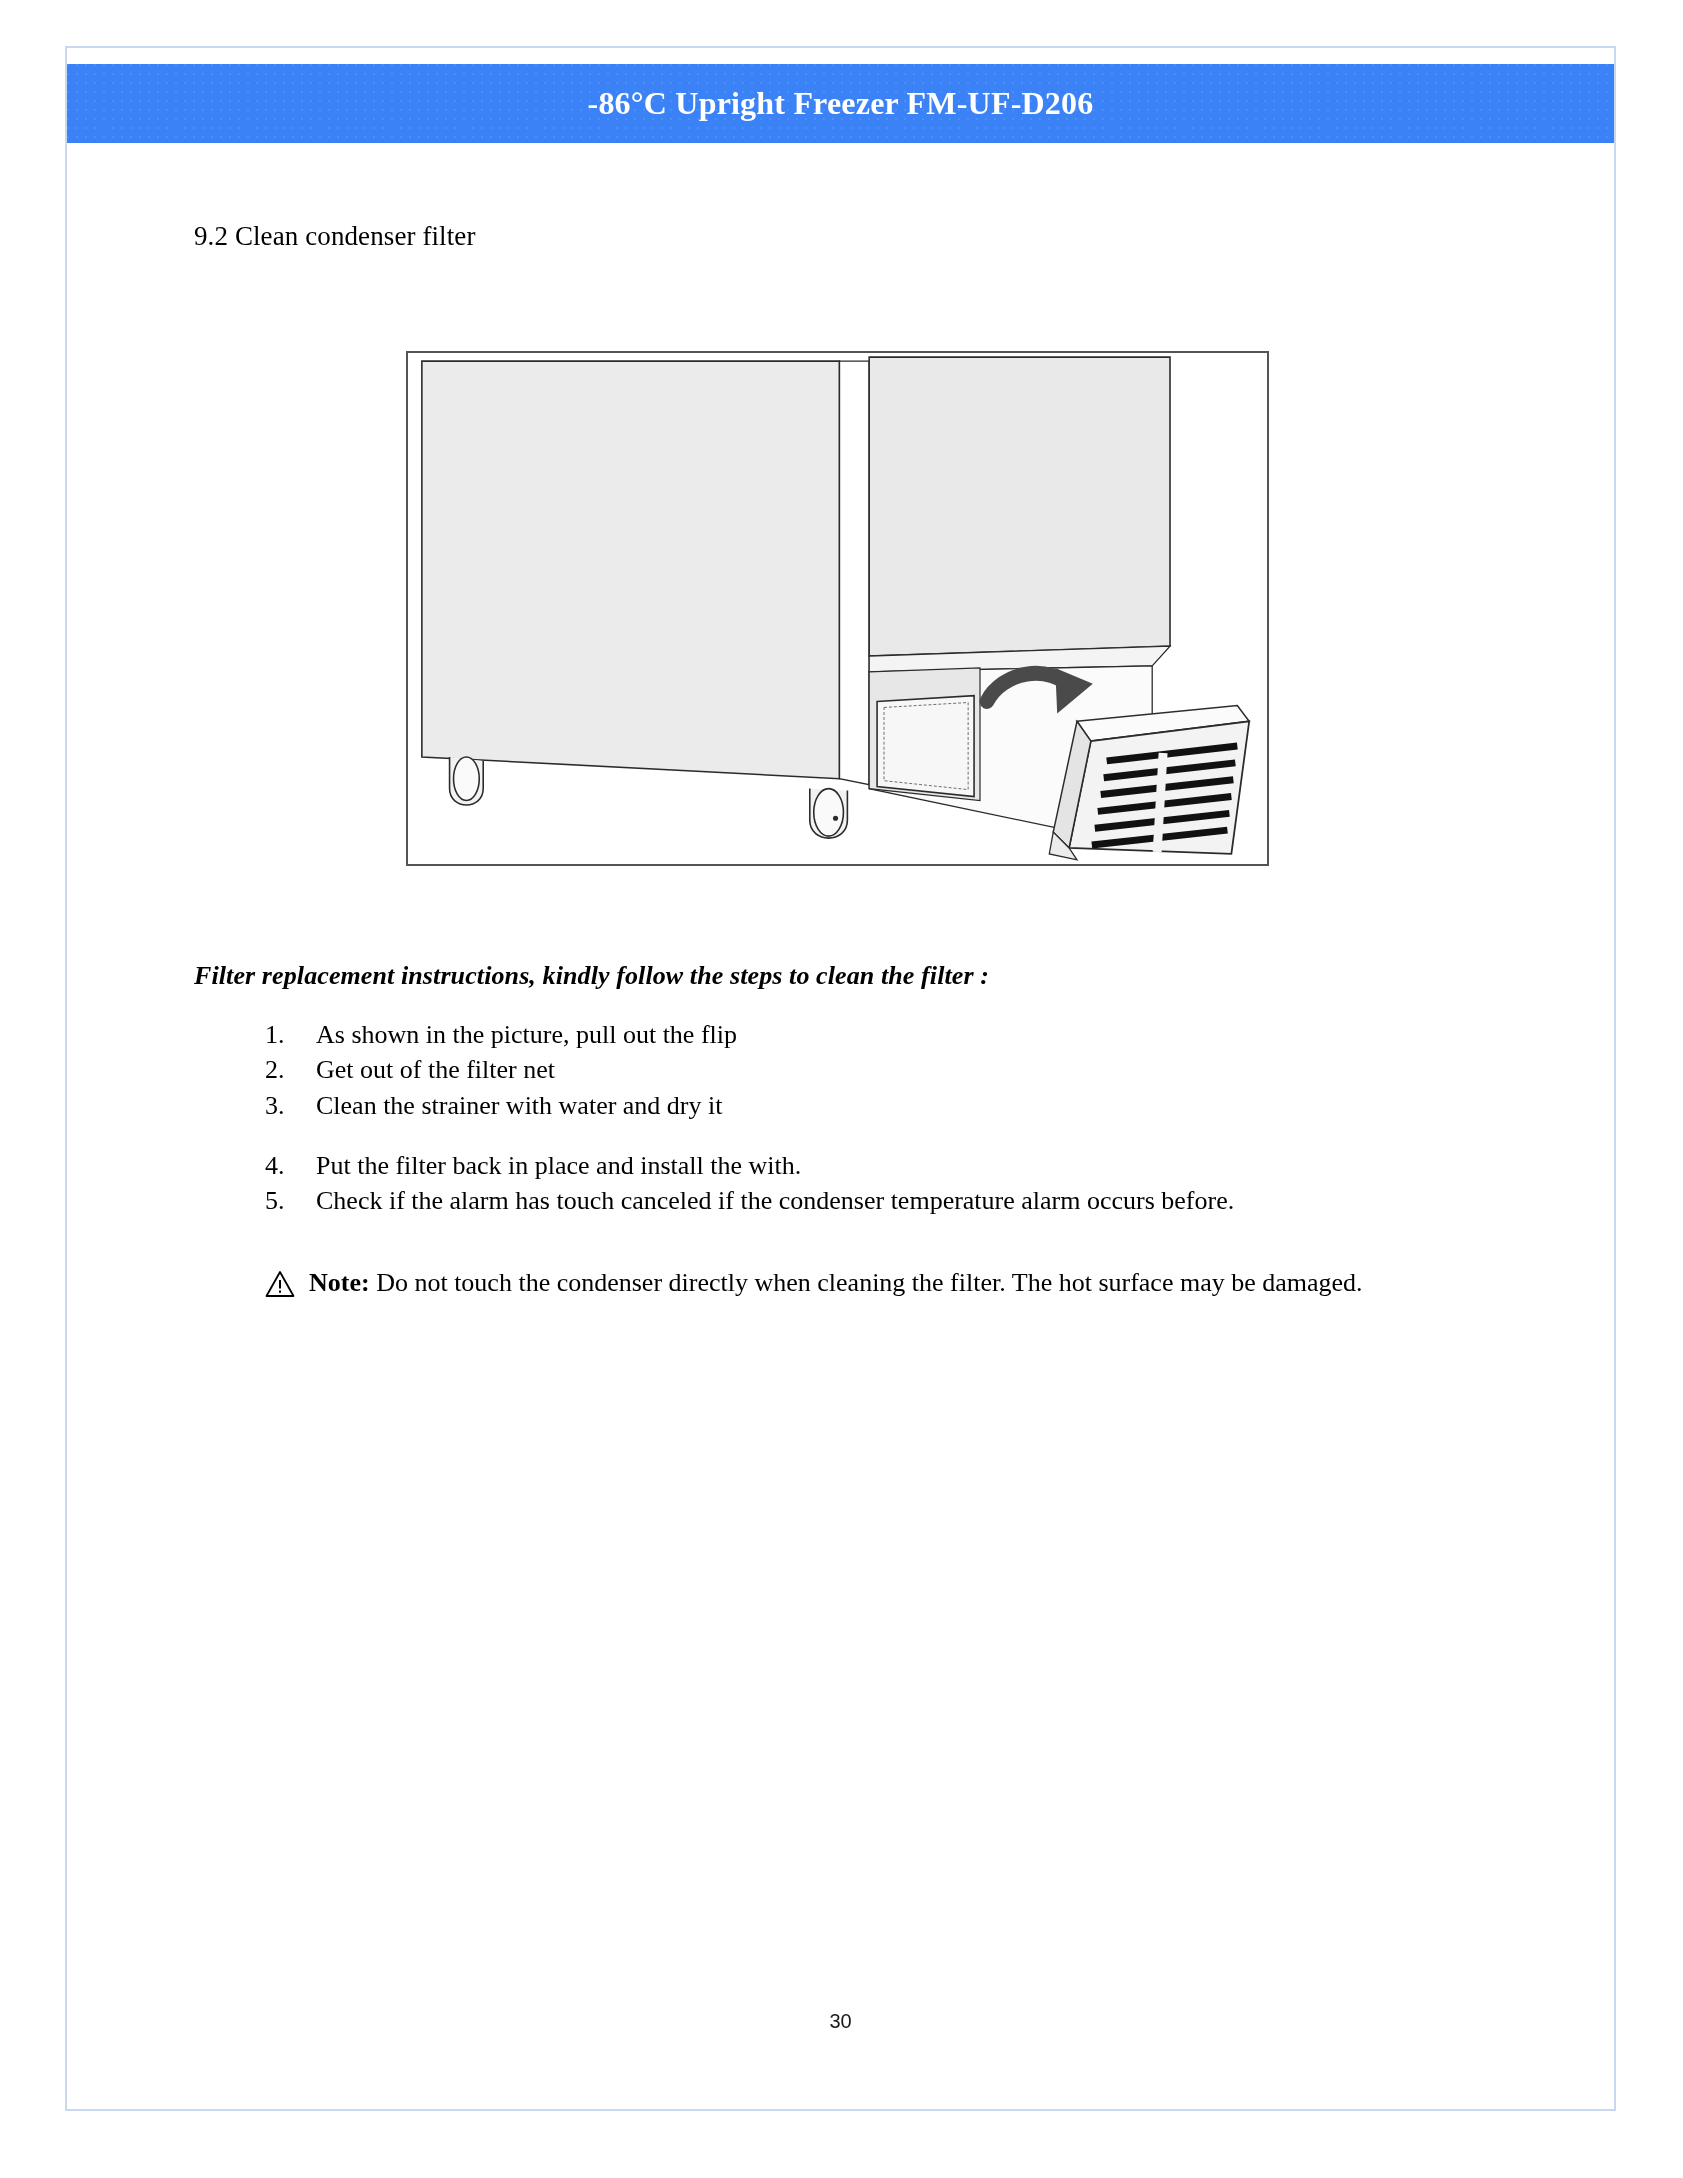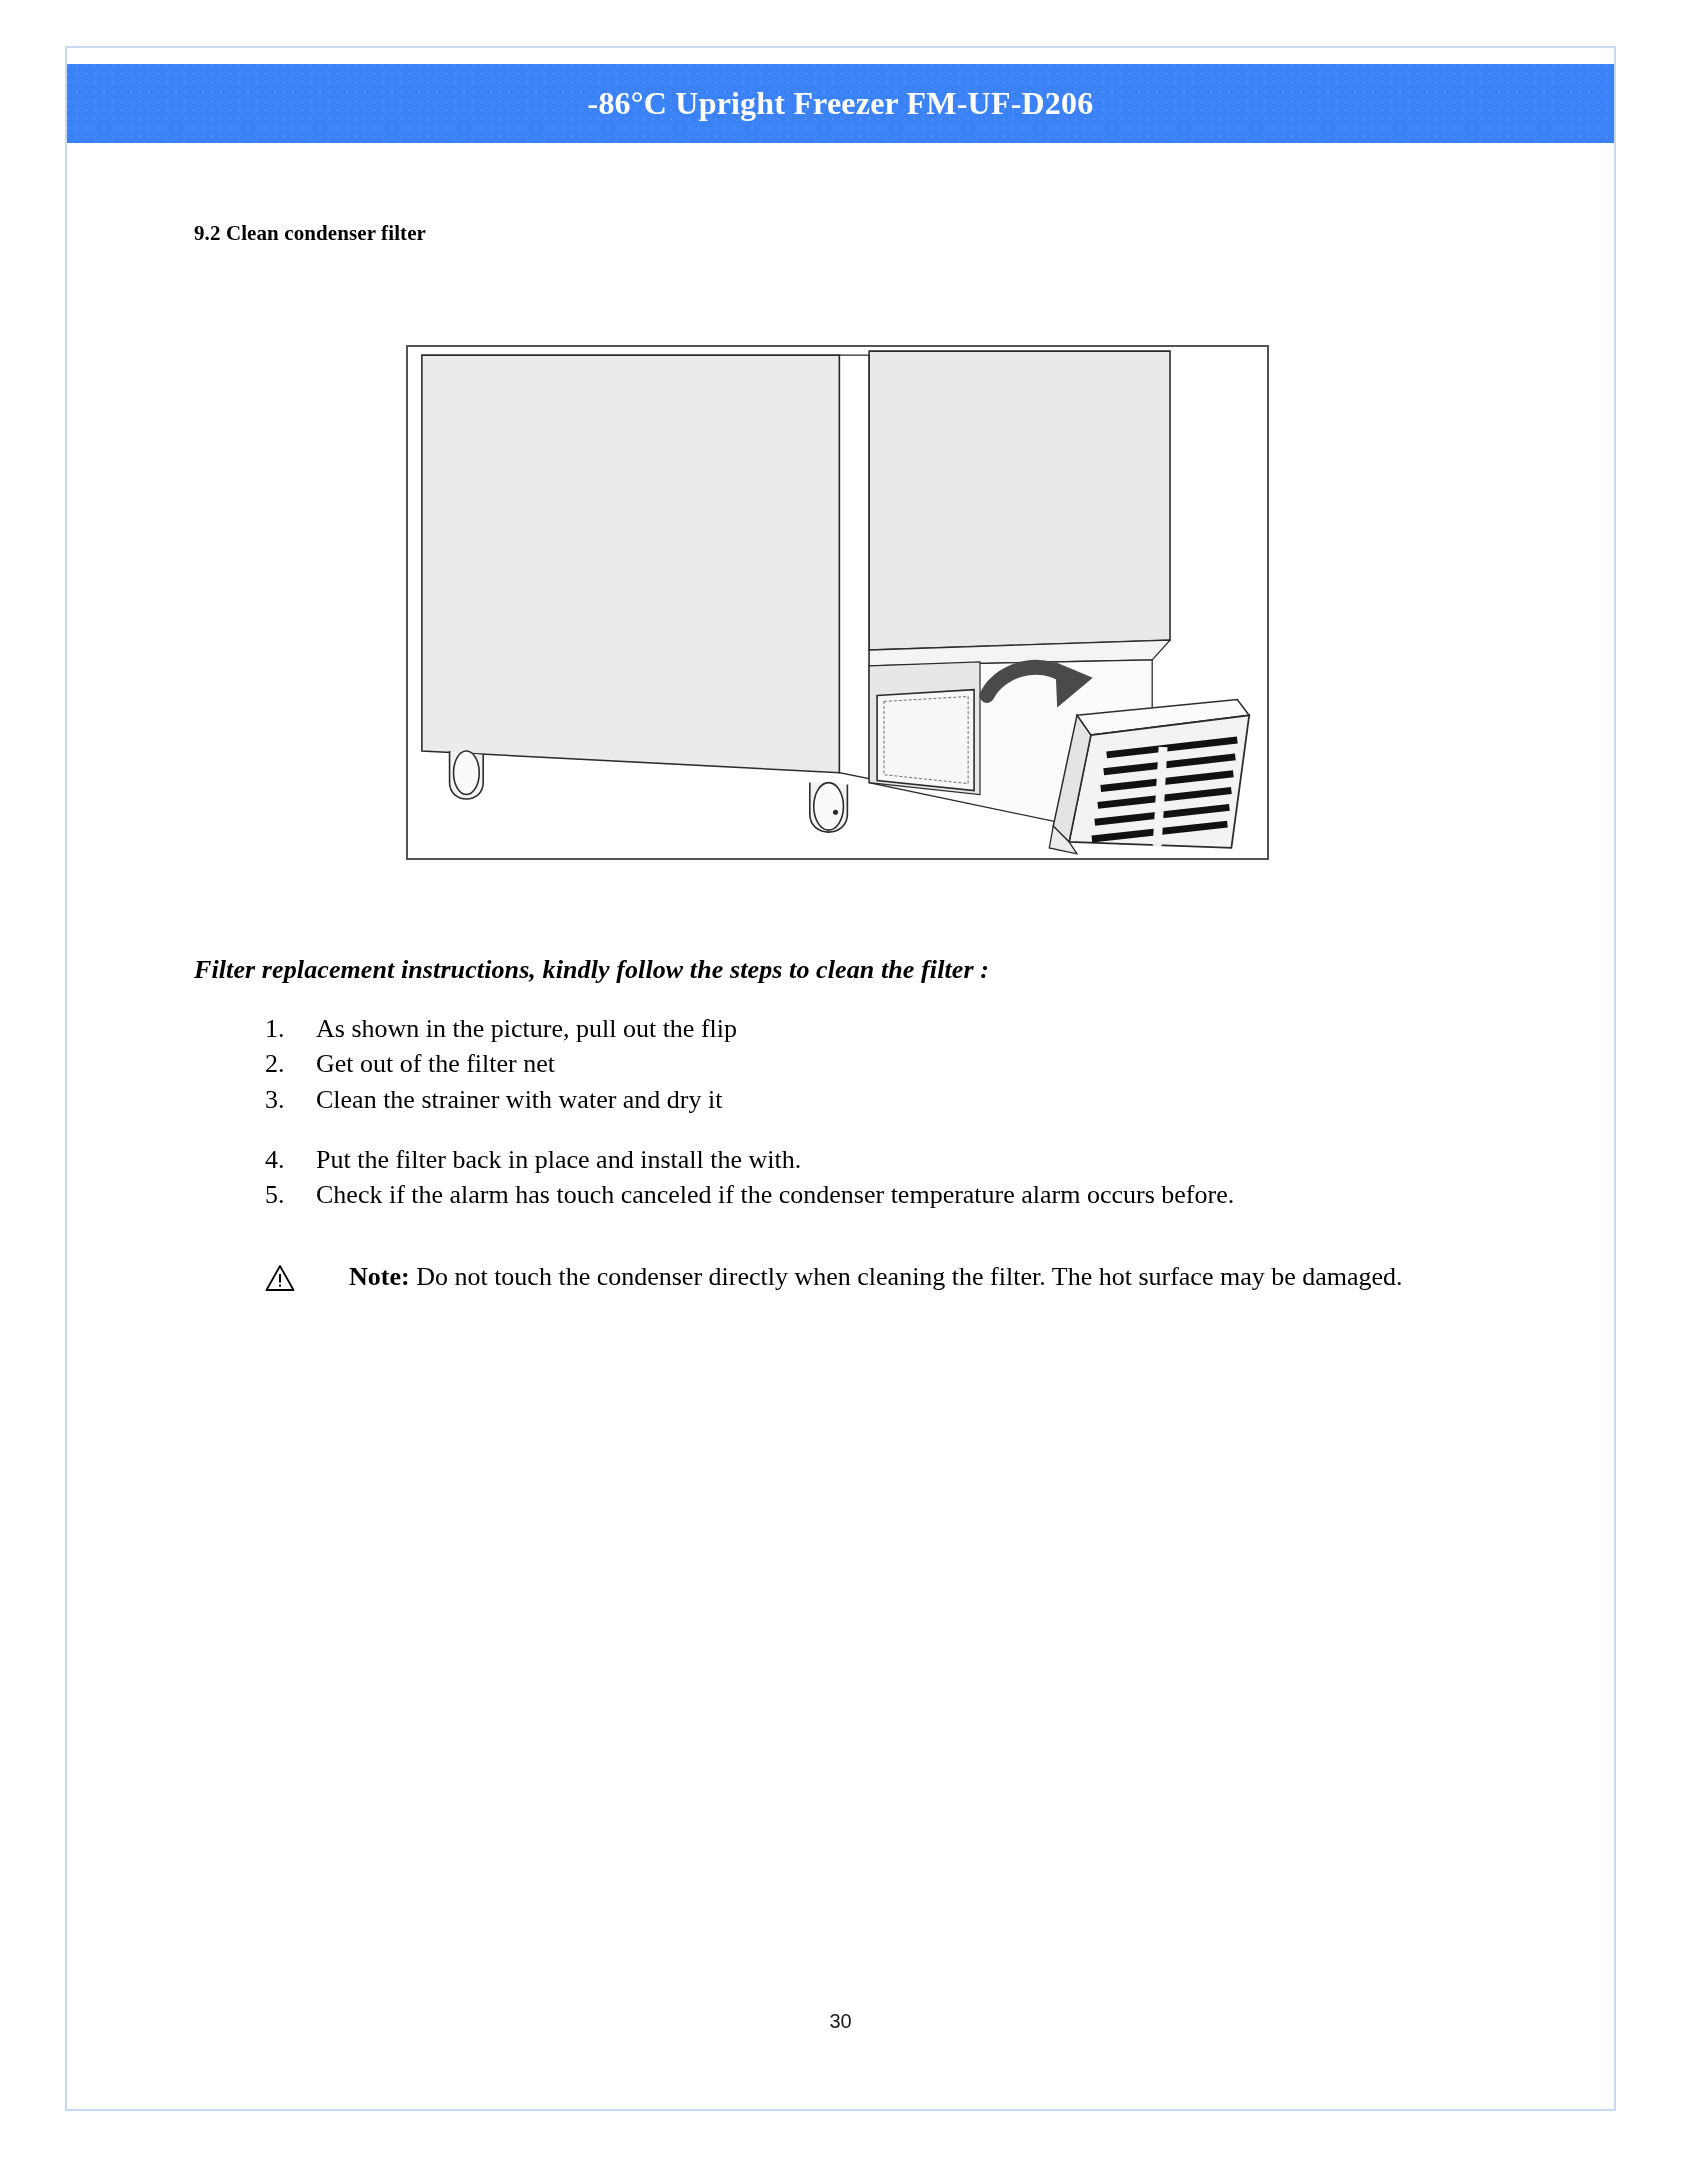--- a/index.html
+++ b/index.html
@@ -62,22 +62,22 @@
 
   
   .content {
     position: absolute;
     left: 127px;
     top: 173px;
     width: 1287px;
   }
 
   .section-heading {
-    font-size: 21px;
-    font-weight: bold;
+    font-size: 27px;
+    font-weight: normal;
     letter-spacing: 0.1px;
     margin: 0;
     font-family: "Liberation Serif", "DejaVu Serif", serif;
   }
 
   
   .figure-wrap {
     margin-top: 99px;
     display: flex;
     justify-content: center;
@@ -136,21 +136,20 @@
   .note {
     margin-top: 46px;
     padding-left: 71px;
     font-size: 26px;
     line-height: 1.38;
     position: relative;
   }
   .note-row {
     display: flex;
     align-items: flex-start;
-    gap: 40px;
   }
   .warn-icon {
     flex: 0 0 auto;
     width: 30px;
     height: 28px;
     margin-top: 5px;
     margin-right: 14px;
   }
   .note-body {
     flex: 1 1 auto;

